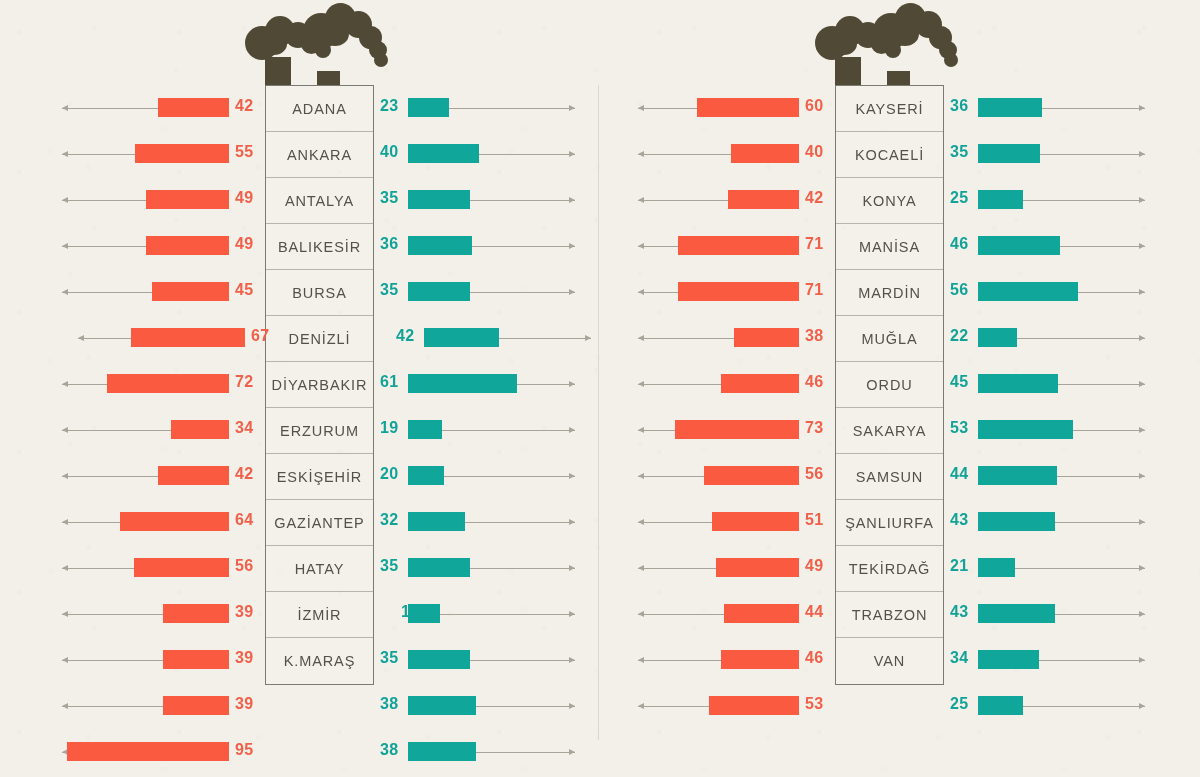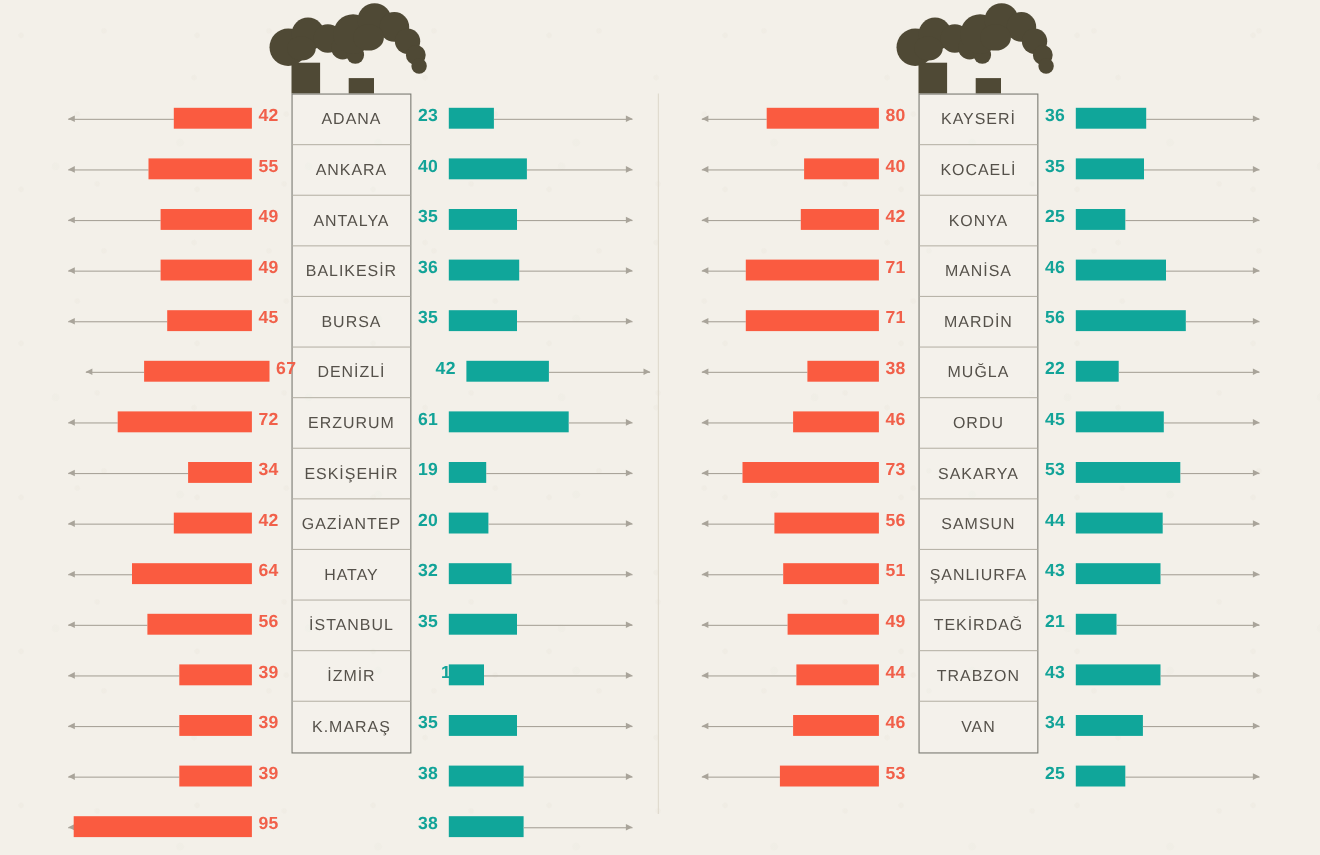--- a/index.html
+++ b/index.html
@@ -199,33 +199,33 @@
       <div class="city-cell">
         <span class="city-name">BALIKESİR</span>
       </div>
       <div class="city-cell">
         <span class="city-name">BURSA</span>
       </div>
       <div class="city-cell">
         <span class="city-name">DENİZLİ</span>
       </div>
       <div class="city-cell">
+        <span class="city-name">DİYARBAKIR</span>
+      </div>
+      <div class="city-cell">
         <span class="city-name">ERZURUM</span>
       </div>
       <div class="city-cell">
         <span class="city-name">ESKİŞEHİR</span>
       </div>
       <div class="city-cell">
         <span class="city-name">GAZİANTEP</span>
       </div>
       <div class="city-cell">
         <span class="city-name">HATAY</span>
-      </div>
-      <div class="city-cell">
-        <span class="city-name">İSTANBUL</span>
       </div>
       <div class="city-cell">
         <span class="city-name">İZMİR</span>
       </div>
       <div class="city-cell">
         <span class="city-name">K.MARAŞ</span>
       </div>
     </div>
   <div class="rows">
       <div class="row" style="top: 85px;">
@@ -411,21 +411,21 @@
         <span class="city-name">TRABZON</span>
       </div>
       <div class="city-cell">
         <span class="city-name">VAN</span>
       </div>
     </div>
   <div class="rows">
       <div class="row" style="top: 85px;">
         <div class="arrow-left" style="left: 38px; width: 59px;"></div>
         <div class="bar-orange" style="left: 97px; width: 102px;"></div>
-        <div class="val-orange" style="left: 205px;">80</div>
+        <div class="val-orange" style="left: 205px;">60</div>
         <div class="val-teal" style="left: 350px;">36</div>
         <div class="bar-teal" style="left: 378px; width: 64px;"></div>
         <div class="arrow-right" style="left: 442px; width: 103px;"></div>
       </div>
       <div class="row" style="top: 131px;">
         <div class="arrow-left" style="left: 38px; width: 93px;"></div>
         <div class="bar-orange" style="left: 131px; width: 68px;"></div>
         <div class="val-orange" style="left: 205px;">40</div>
         <div class="val-teal" style="left: 350px;">35</div>
         <div class="bar-teal" style="left: 378px; width: 62px;"></div>

